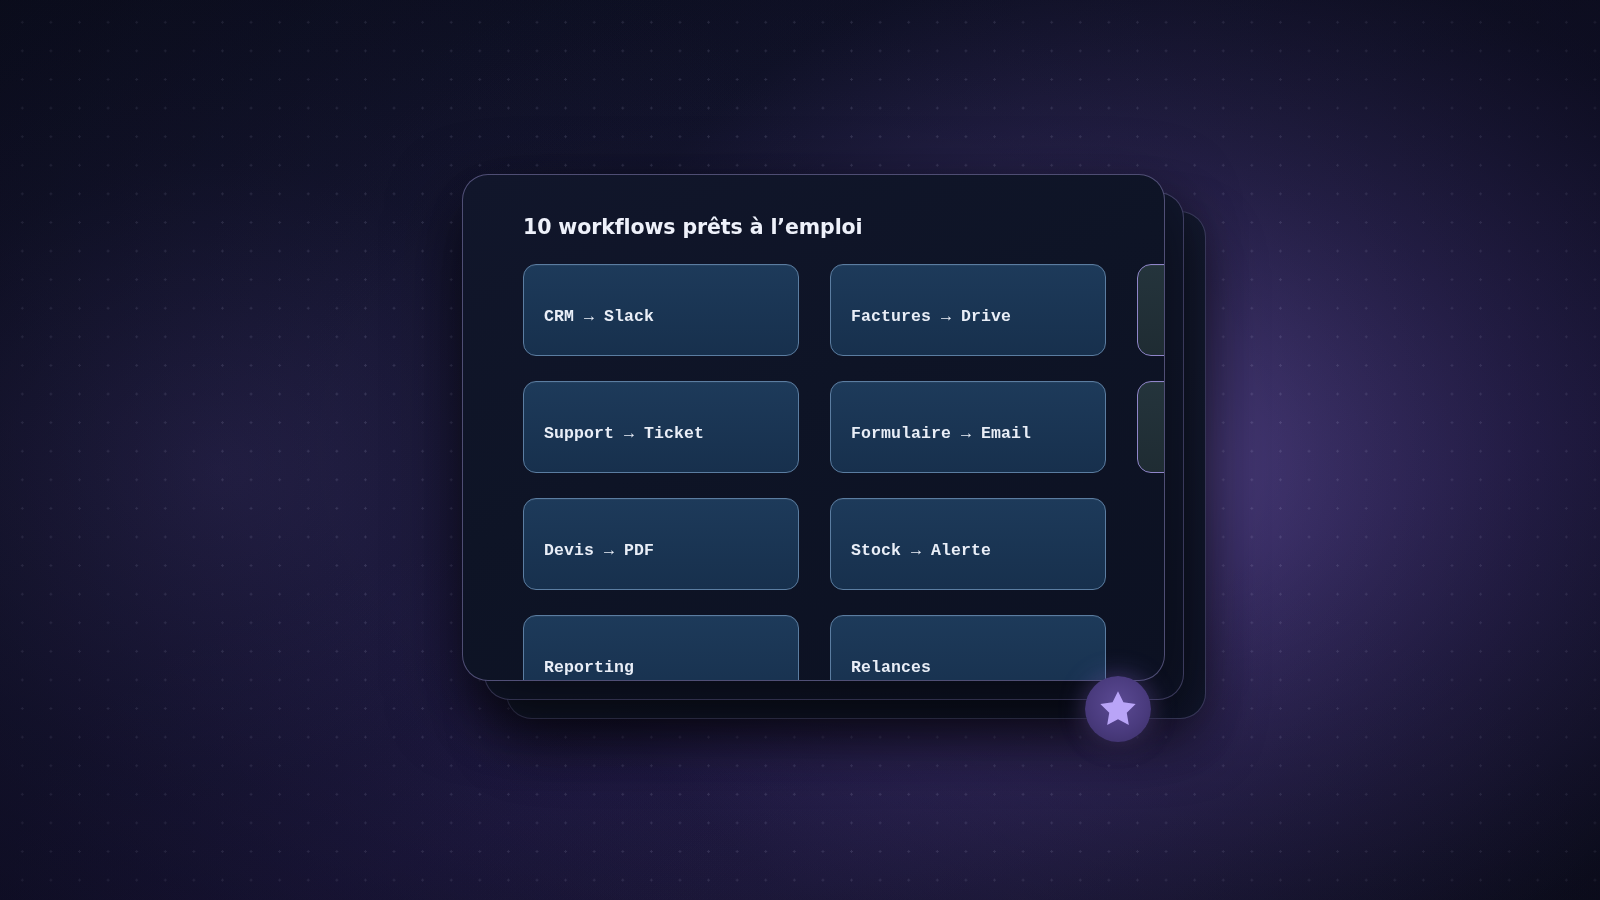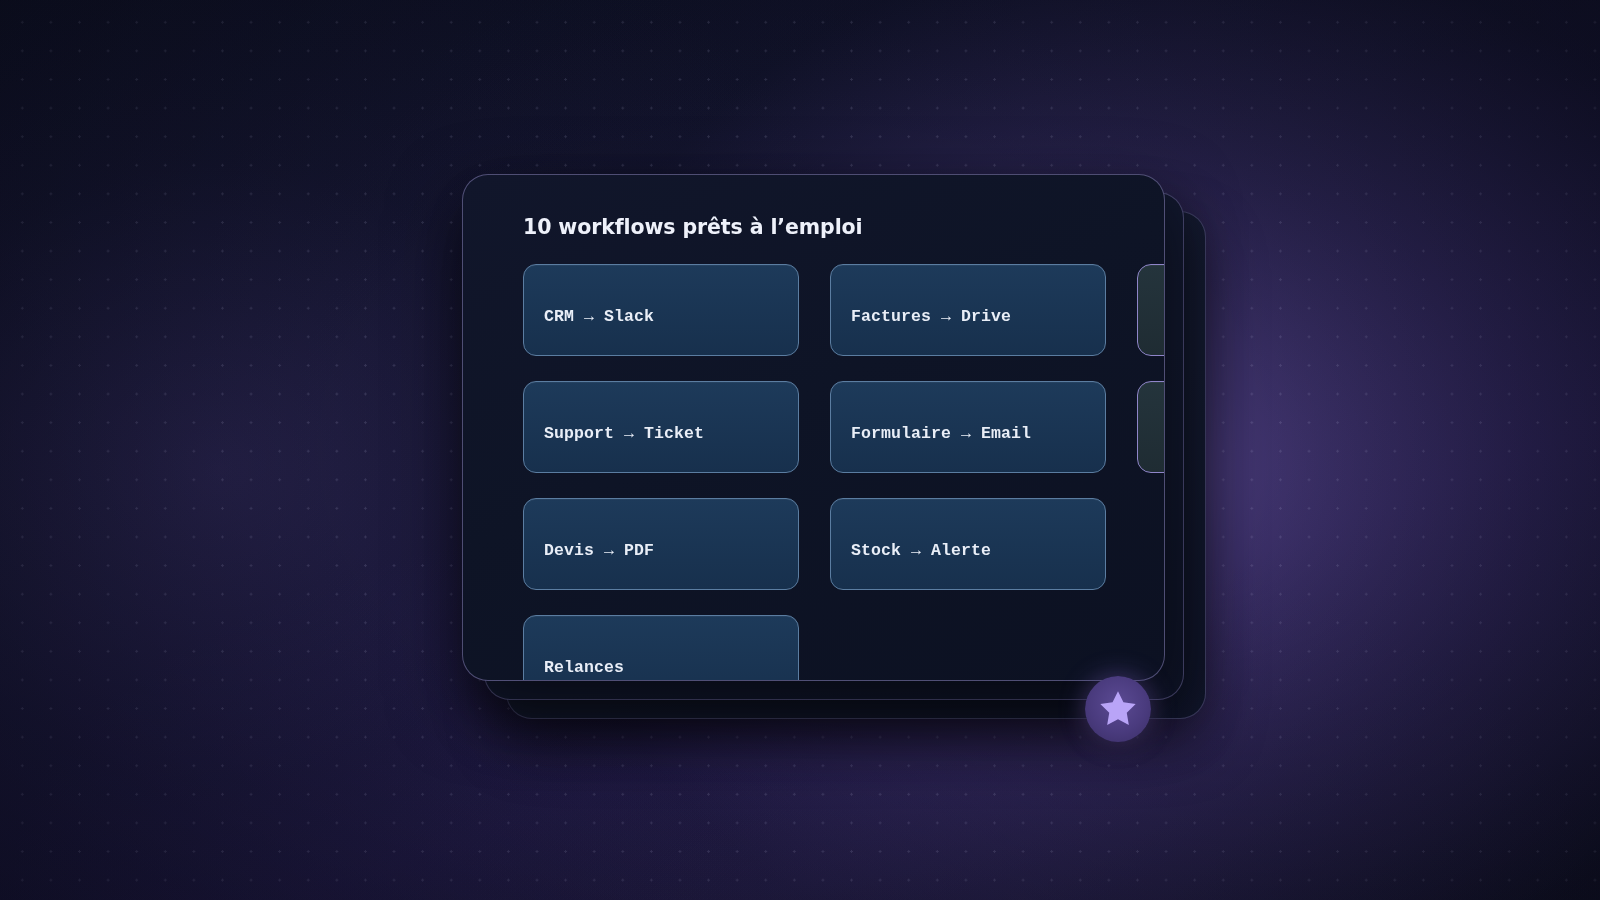--- a/index.html
+++ b/index.html
@@ -174,20 +174,23 @@
 
           <div class="wf-card">
             <span>Devis → PDF</span>
           </div>
           <div class="wf-card">
             <span>Stock → Alerte</span>
           </div>
           <div></div>
 
           <div class="wf-card">
+            <span>Reporting</span>
+          </div>
+          <div class="wf-card">
             <span>Relances</span>
           </div>
           <div></div>
 
         </div>
       </div>
     </div>
 
     <div class="star-badge">
       <span>

